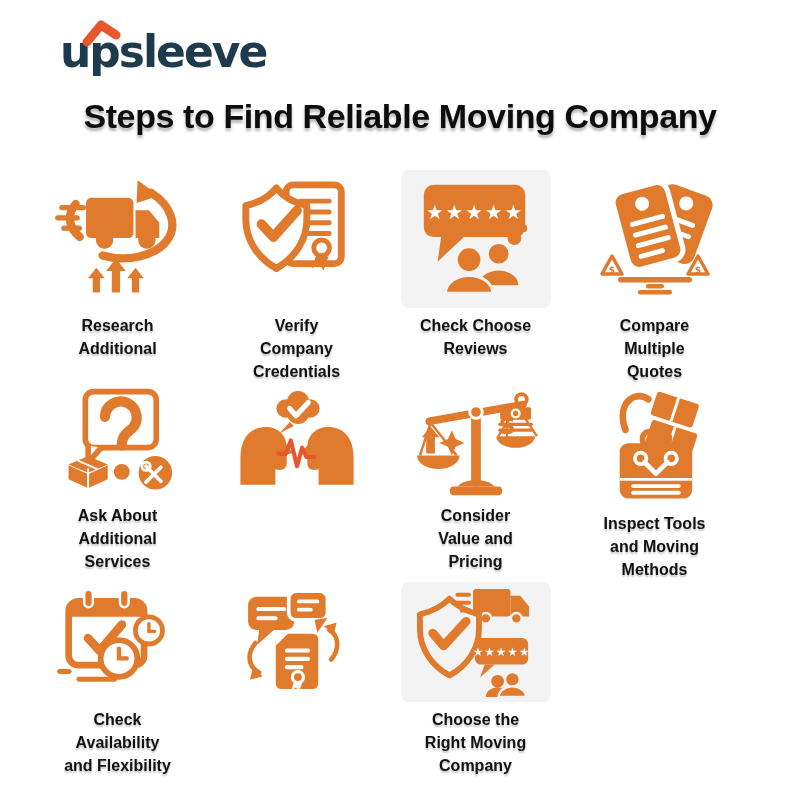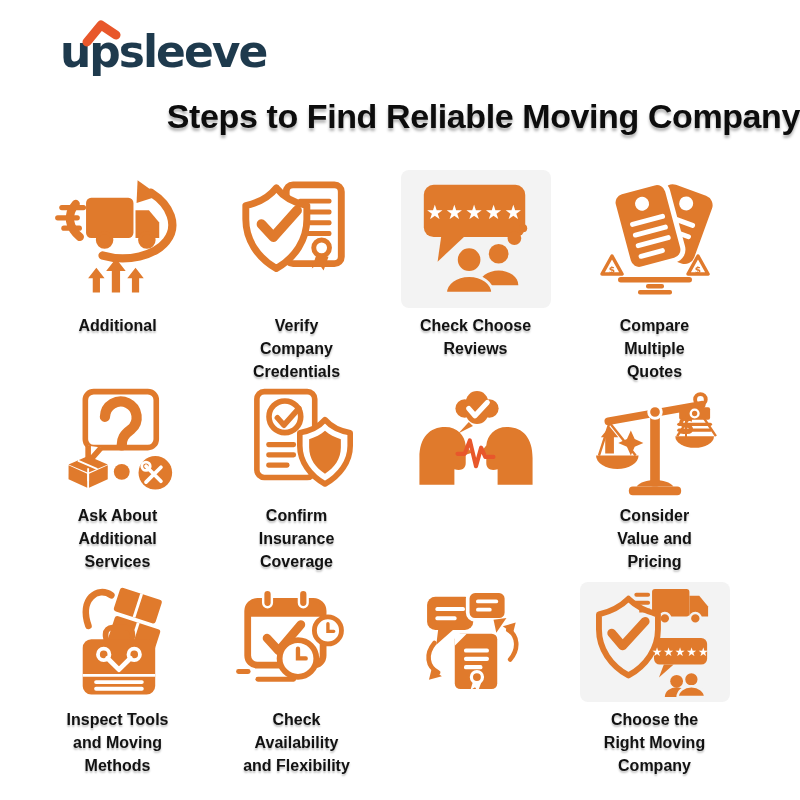--- a/index.html
+++ b/index.html
@@ -14,21 +14,21 @@
   .logo { position:absolute; left:16px; top:12px; height:80px;margin-left:44px; }
   .logo-text {
     font-family:"DejaVu Sans", sans-serif;
     font-size:44px; font-weight:600; letter-spacing:-2px;
     color:var(--navy); line-height:80px;
   }
   .logo-caret { position:absolute; left:22px; top:6px; }
   
   .title {
     position:absolute; top:97px; left:0; width:100%;
-    text-align:right; font-size:34px; font-weight:bold;
+    text-align:center; font-size:34px; font-weight:bold;
     color:#0d0d0d; letter-spacing:-0.4px;
     text-shadow:0 3px 3px rgba(0,0,0,0.30);
   }
   
   .grid {
     position:absolute; top:170px; left:28px; width:716px;
     display:grid; grid-template-columns:repeat(4,1fr);
     grid-template-rows:216px 196px 218px;
   }
   .cell { display:flex; flex-direction:column; align-items:center; }
@@ -80,20 +80,21 @@
           <rect class="f" x="34" y="25" width="46" height="39" rx="5"></rect>
           <path class="f" d="M82 37 h13 l10 12 v15 h-23 Z"></path>
           <circle class="sfw" cx="52" cy="66" r="7" stroke-width="3" style="fill:var(--accent)"></circle>
           <circle class="sfw" cx="93" cy="66" r="7" stroke-width="3" style="fill:var(--accent)"></circle>
           <path class="f" d="M44 93 L52 103 H47.5 V117 H40.5 V103 H36 Z"></path>
           <path class="f" d="M63 84 L72.5 96 H67 V117 H59 V96 H53.5 Z"></path>
           <path class="f" d="M82 93 L90 103 H85.5 V117 H78.5 V103 H74 Z"></path>
         </svg>
       </div>
       <div class="caption">
+        <span class="ln">Research</span>
         <span class="ln">Additional</span>
       </div>
     </div>
 
     <div class="cell r1">
       <div class="iconbox">
         <svg width="128" height="128" viewBox="0 0 130 130">
           <rect class="s" x="54" y="10" width="56" height="80" rx="7" stroke-width="7"></rect>
           <rect class="f" x="66" y="24" width="34" height="5" rx="2"></rect>
           <rect class="f" x="66" y="35" width="34" height="5" rx="2"></rect>
@@ -182,39 +183,20 @@
           <circle class="sw" cx="95" cy="86" r="4.5" stroke-width="3"></circle>
         </svg>
       </div>
       <div class="caption">
         <span class="ln">Ask About</span>
         <span class="ln">Additional</span>
         <span class="ln">Services</span>
       </div>
     </div>
 
-    <div class="cell r2">
-      <div class="iconbox">
-        <svg width="122" height="112" viewBox="0 0 130 120">
-          <rect class="s" x="22" y="6" width="62" height="92" rx="8" stroke-width="6"></rect>
-          <circle class="s" cx="52" cy="33" r="17" stroke-width="6"></circle>
-          <path class="s" d="M44 34 l7 8 16 -18" stroke-width="6" stroke-linecap="round" stroke-linejoin="round"></path>
-          <rect class="f" x="32" y="60" width="32" height="5.5" rx="2.5"></rect>
-          <rect class="f" x="32" y="71" width="32" height="5.5" rx="2.5"></rect>
-          <rect class="f" x="32" y="82" width="25" height="5.5" rx="2.5"></rect>
-          <path class="sfw" d="M68 50 C80 48 89 43 95 36 C101 43 110 48 122 50 L122 64 C122 81 111 96 95 105 C79 96 68 81 68 64 Z" stroke-width="6" stroke-linejoin="round"></path>
-          <path class="f" d="M78 57 C85 55 90 52 95 48 C100 52 105 55 112 57 L112 66 C112 78 105 88 95 94 C85 88 78 78 78 66 Z"></path>
-        </svg>
-      </div>
-      <div class="caption">
-        <span class="ln">Confirm</span>
-        <span class="ln">Insurance</span>
-        <span class="ln">Coverage</span>
-      </div>
-    </div>
 
     <div class="cell r2">
       <div class="iconbox">
         <svg width="134" height="108" viewBox="0 0 130 105">
           <circle class="f" cx="54" cy="20" r="9"></circle>
           <circle class="f" cx="66" cy="14" r="11"></circle>
           <circle class="f" cx="78" cy="20" r="9"></circle>
           <circle class="f" cx="66" cy="24" r="11"></circle>
           <path class="sw" d="M58 20 l6 7 12 -13" stroke-width="5" stroke-linecap="round" stroke-linejoin="round"></path>
           <path class="f" d="M58 33 L48 44 L62 37 Z"></path>

